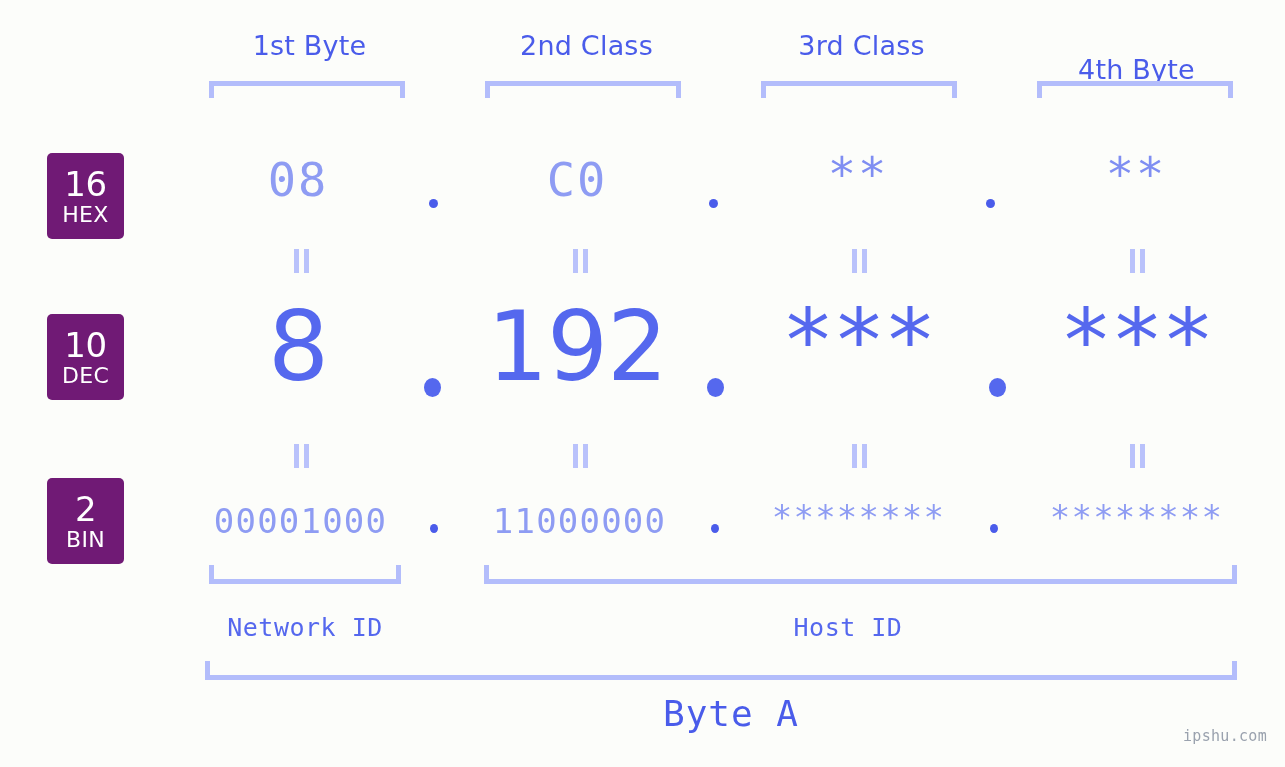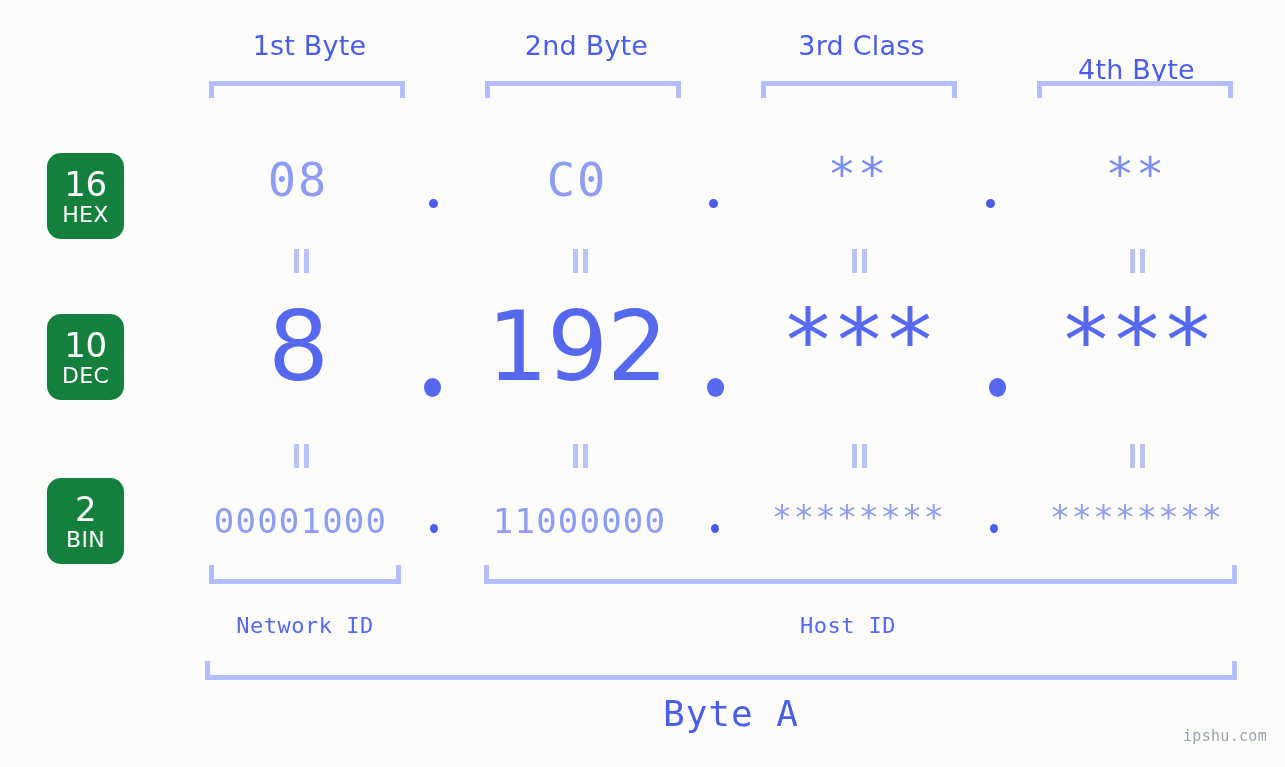--- a/index.html
+++ b/index.html
@@ -49,22 +49,22 @@
     border-right: 5px solid #b3bdfb;
     height: 19px;
     box-sizing: border-box;
   }
 
   
   .base-badge {
     position: absolute;
     left: 47px;
     width: 77px;
-    border-radius: 14px;
-    background: #15803d;
+    border-radius: 5px;
+    background: #701a75;
     color: #ffffff;
     display: flex;
     flex-direction: column;
     align-items: center;
     justify-content: center;
     line-height: 1;
   }
   .base-badge .num {
     font-size: 34px;
     font-weight: 400;
@@ -173,21 +173,21 @@
     background: #b9c2fb;
   }
   .eq::before { left: 2px; }
   .eq::after  { left: 12px; }
 
   
   .foot-label {
     position: absolute;
     text-align: center;
     font-family: "DejaVu Sans Mono", monospace;
-    font-size: 22px;
+    font-size: 25px;
     color: #5568ee;
     white-space: nowrap;
     letter-spacing: 0.5px;
   }
   .class-label {
     position: absolute;
     text-align: center;
     font-family: "DejaVu Sans Mono", monospace;
     font-size: 36px;
     color: #4a5cea;
@@ -204,21 +204,21 @@
     color: #9aa2ae;
     letter-spacing: 0.3px;
   }
 </style>
 </head>
 <body>
 
 <div id="stage">
 
   <div class="byte-label" style="left:182px; width:255px;">1st Byte</div>
-  <div class="byte-label" style="left:459px; width:255px;">2nd Byte</div>
+  <div class="byte-label" style="left:459px; width:255px;">2nd Class</div>
   <div class="byte-label" style="left:734px; width:255px;">3rd Class</div>
   <div class="byte-label" style="left:1009px; width:255px;margin-top:24px;">4th Byte</div>
 
   <div class="bracket-down" style="left:209px; top:81px; width:196px;"></div>
   <div class="bracket-down" style="left:485px; top:81px; width:196px;"></div>
   <div class="bracket-down" style="left:761px; top:81px; width:196px;"></div>
   <div class="bracket-down" style="left:1037px; top:81px; width:196px;"></div>
 
   <div class="base-badge" style="top:153px; height:86px;">
     <span class="num">16</span>

